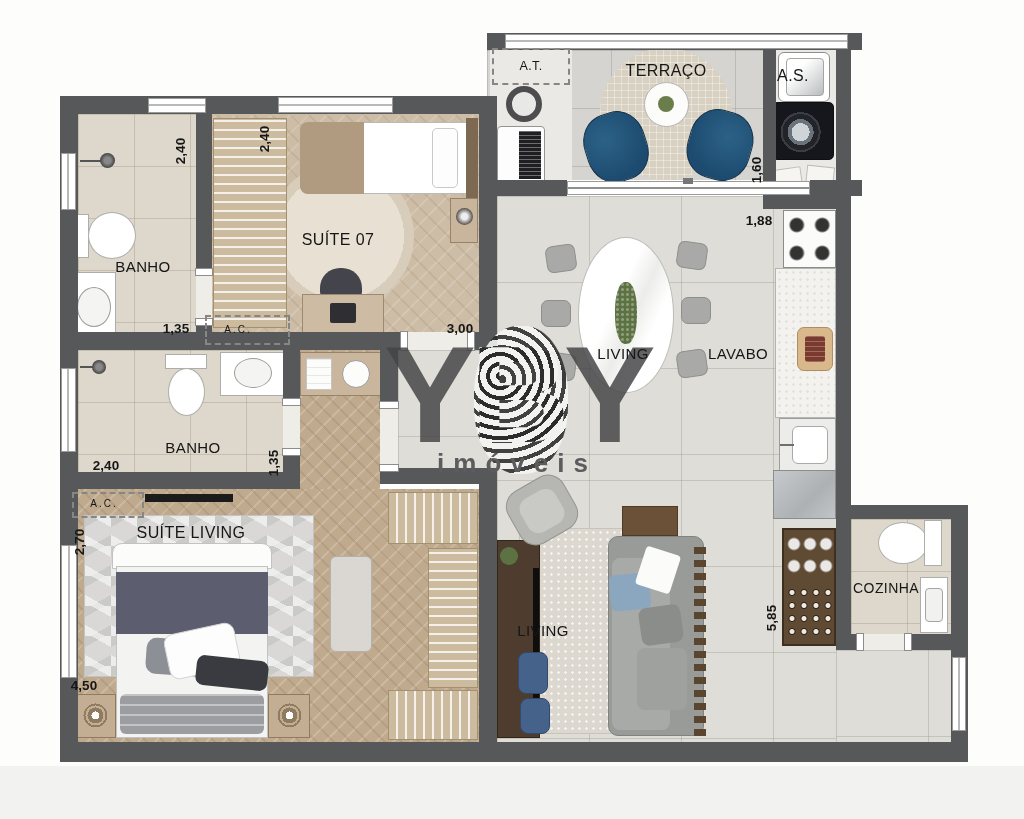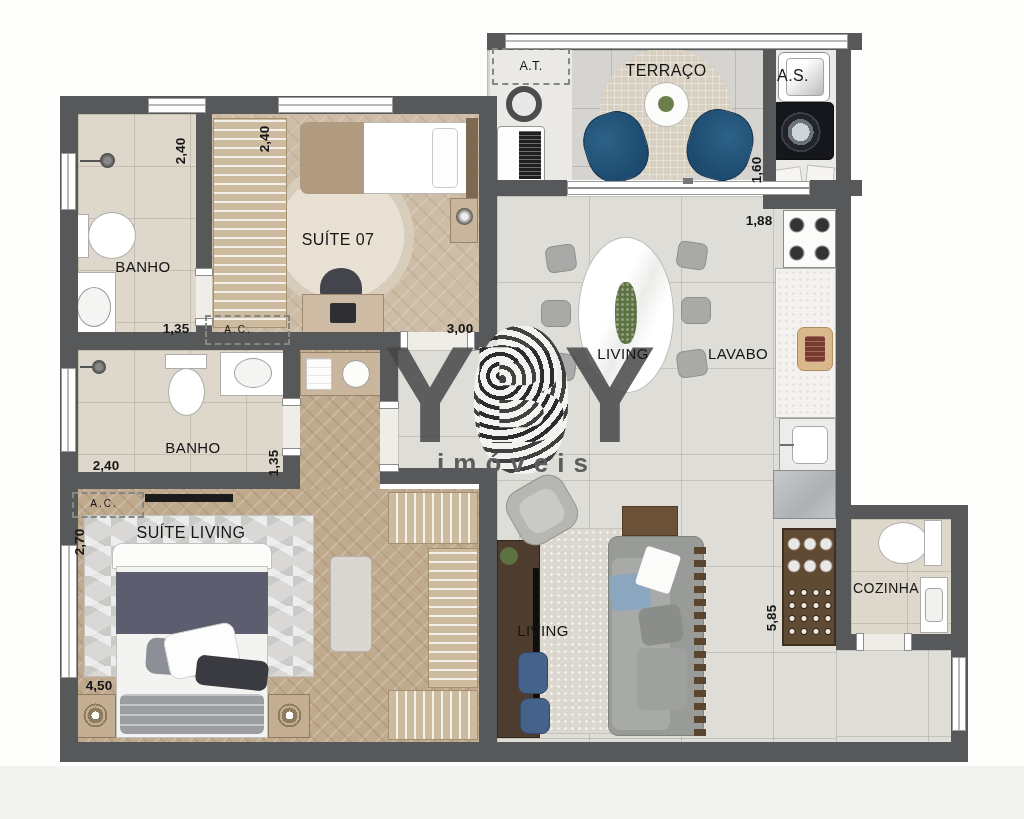--- a/index.html
+++ b/index.html
@@ -248,17 +248,17 @@
 
   <div class="dim rot" style="left:181px;top:151px">2,40</div>
   <div class="dim rot" style="left:265px;top:139px">2,40</div>
   <div class="dim" style="left:176px;top:329px">1,35</div>
   <div class="dim" style="left:460px;top:329px">3,00</div>
   <div class="dim rot" style="left:757px;top:170px">1,60</div>
   <div class="dim" style="left:759px;top:221px">1,88</div>
   <div class="dim" style="left:106px;top:466px">2,40</div>
   <div class="dim rot" style="left:274px;top:463px">1,35</div>
   <div class="dim rot" style="left:80px;top:542px">2,70</div>
-  <div class="dim" style="left:99px;top:686px">4,50</div>
+  <div class="dim" style="left:84px;top:686px">4,50</div>
   <div class="dim rot" style="left:772px;top:618px">5,85</div>
 
   <div class="a" style="left:0;top:766px;width:1024px;height:53px;background:#f2f2f0"></div>
 </div>
 
 </body></html>

